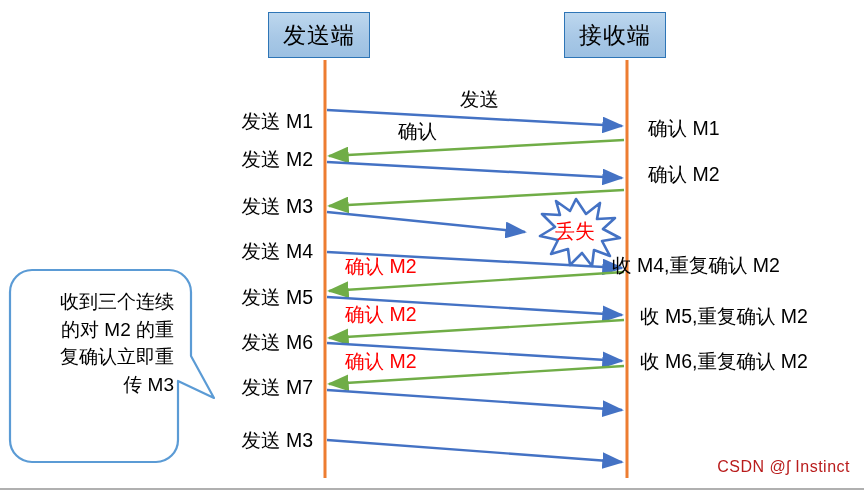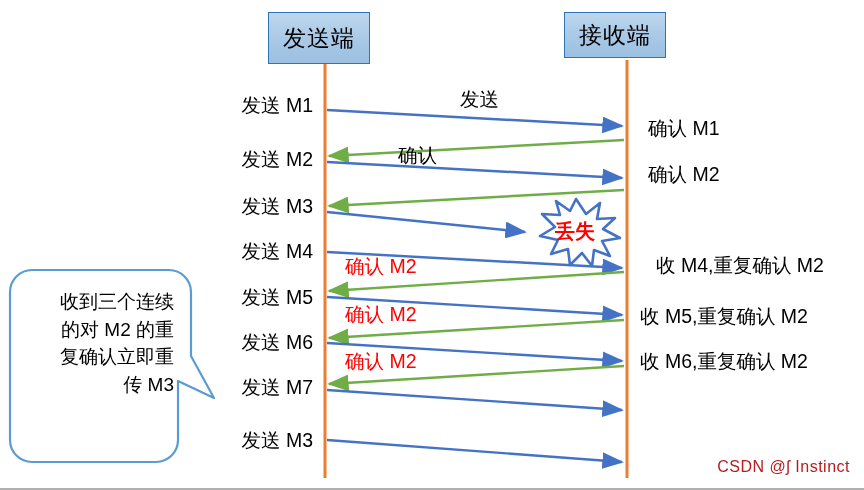--- a/index.html
+++ b/index.html
@@ -31,38 +31,38 @@
     box-sizing: border-box;
     border: 1.5px solid #2E75B6;
     background: linear-gradient(180deg, #BDD7EE 0%, #A8C8E6 55%, #9CC0E2 100%);
     display: flex;
     align-items: center;
     justify-content: center;
     font-size: 23px;
     color: #000000;
     letter-spacing: 1px;
   }
-  #sender-box  { left: 268px; top: 12px; width: 102px; height: 52px; }
+  #sender-box  { left: 268px; top: 12px; width: 102px; height: 46px; }
   #receiver-box{ left: 564px; top: 12px; width: 102px; height: 46px; }
 
   .lbl {
     position: absolute;
     font-size: 19.5px;
     color: #000000;
     white-space: nowrap;
     line-height: 1;
   }
   .lbl-left  { text-align: right; }
   .lbl-right { text-align: center; }
   .lbl-mid   { color: #000000; }
   .lbl-red   { color: #FF0000; }
   .lbl-lost  {
     color: #FF0000;
     font-size: 20px;
-    font-weight: 700;
+    font-weight: 400;
   }
 
   #callout-text {
     position: absolute;
     left: 18px;
     top: 288px;
     width: 156px;
     text-align: right;
     font-size: 19px;
     line-height: 1.45;
@@ -141,37 +141,37 @@
     </g>
   </svg>
 
   <div class="node-box" id="sender-box">
     <span>发送端</span>
   </div>
   <div class="node-box" id="receiver-box">
     <span>接收端</span>
   </div>
 
-  <div class="lbl lbl-left" style="left:203px; top:96px; width:110px;">发送 M1</div>
+  <div class="lbl lbl-left" style="left:203px; top:112px; width:110px;">发送 M1</div>
   <div class="lbl lbl-left" style="left:203px; top:150px; width:110px;">发送 M2</div>
   <div class="lbl lbl-left" style="left:203px; top:197px; width:110px;">发送 M3</div>
   <div class="lbl lbl-left" style="left:203px; top:242px; width:110px;">发送 M4</div>
   <div class="lbl lbl-left" style="left:203px; top:288px; width:110px;">发送 M5</div>
   <div class="lbl lbl-left" style="left:203px; top:333px; width:110px;">发送 M6</div>
   <div class="lbl lbl-left" style="left:203px; top:378px; width:110px;">发送 M7</div>
   <div class="lbl lbl-left" style="left:203px; top:431px; width:110px;">发送 M3</div>
 
   <div class="lbl lbl-right" style="left:648px; top:119px;">确认 M1</div>
   <div class="lbl lbl-right" style="left:648px; top:165px;">确认 M2</div>
-  <div class="lbl lbl-right" style="left:656px; top:256px;">收 M4,重复确认 M2</div>
+  <div class="lbl lbl-right" style="left:612px; top:256px;">收 M4,重复确认 M2</div>
   <div class="lbl lbl-right" style="left:640px; top:307px;">收 M5,重复确认 M2</div>
   <div class="lbl lbl-right" style="left:640px; top:352px;">收 M6,重复确认 M2</div>
 
   <div class="lbl lbl-mid" style="left:460px; top:90px;">发送</div>
-  <div class="lbl lbl-mid" style="left:398px; top:122px;margin-top:24px;">确认</div>
+  <div class="lbl lbl-mid" style="left:398px; top:122px;">确认</div>
   <div class="lbl lbl-red" style="left:345px; top:257px;">确认 M2</div>
   <div class="lbl lbl-red" style="left:345px; top:305px;">确认 M2</div>
   <div class="lbl lbl-red" style="left:345px; top:352px;">确认 M2</div>
 
   <div class="lbl lbl-lost" style="left:555px; top:221px;">丢失</div>
 
   <div id="callout-text">
     <div>收到三个连续</div>
     <div>的对 M2 的重</div>
     <div>复确认立即重</div>

